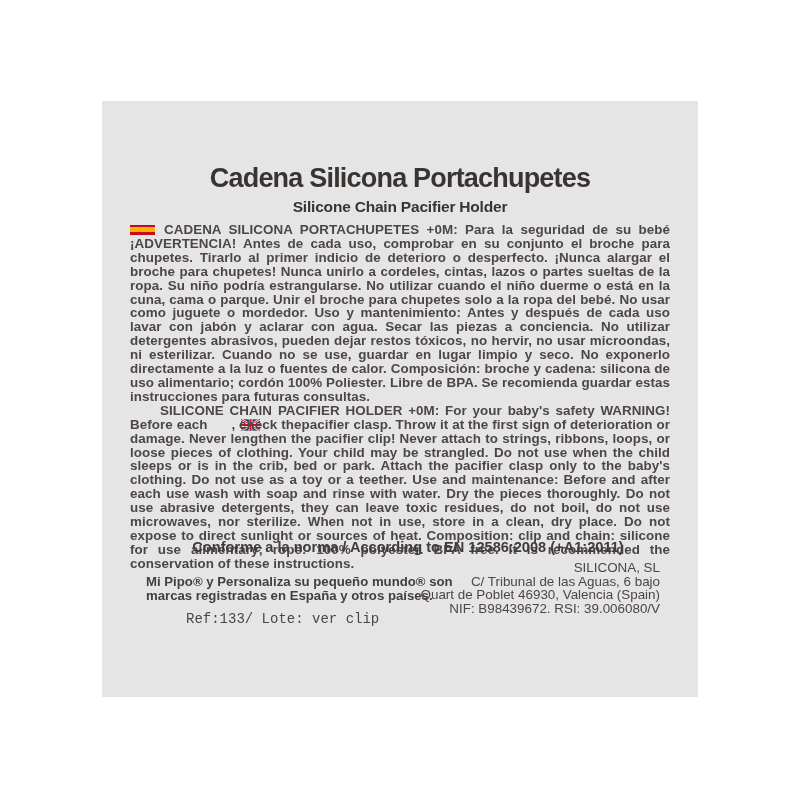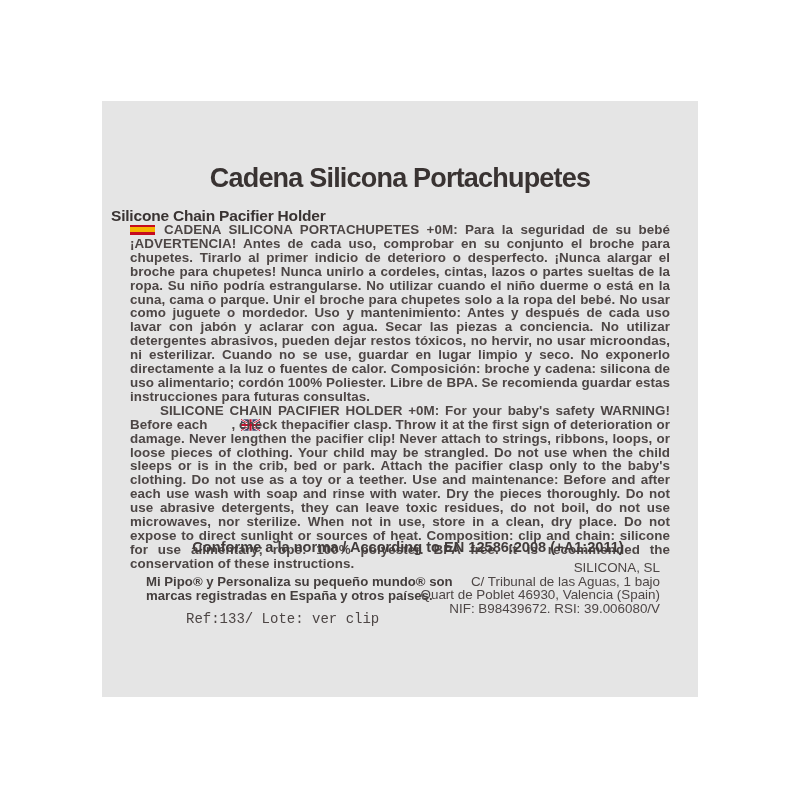--- a/index.html
+++ b/index.html
@@ -34,22 +34,22 @@
     font-size: 27px;
     font-weight: 700;
     letter-spacing: -0.8px;
     color: #393332;
   }
   .subtitle {
     position: absolute;
     top: 97px;
     left: 0;
     width: 100%;
-    margin: 9px;
-    text-align: left;
+    margin: 0;
+    text-align: center;
     font-size: 15.5px;
     font-weight: 700;
     letter-spacing: -0.2px;
     color: #393332;
   }
   .warnings {
     position: absolute;
     top: 122px;
     left: 28px;
     width: 540px;
@@ -154,20 +154,20 @@
     <p class="standard">Conforme a la norma / According to EN 12586:2008 (+A1:2011)</p>
 
     <div class="footer">
       <div class="trademark">
         <div>Mi Pipo® y Personaliza su pequeño mundo® son</div>
         <div>marcas registradas en España y otros países.</div>
       </div>
       <div class="ref-lot">Ref:133/ Lote: ver clip</div>
       <div class="company">
         <div>SILICONA, SL</div>
-        <div>C/ Tribunal de las Aguas, 1 bajo</div>
+        <div>C/ Tribunal de las Aguas, 6 bajo</div>
         <div>Quart de Poblet 46930, Valencia (Spain)</div>
         <div>NIF: B98439672. RSI: 39.006080/V</div>
       </div>
     </div>
 
   </div>
 </div>
 
 </body></html>

